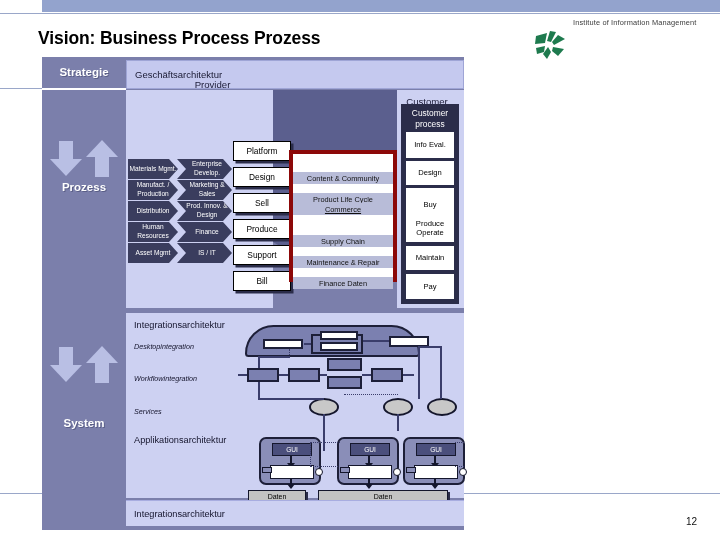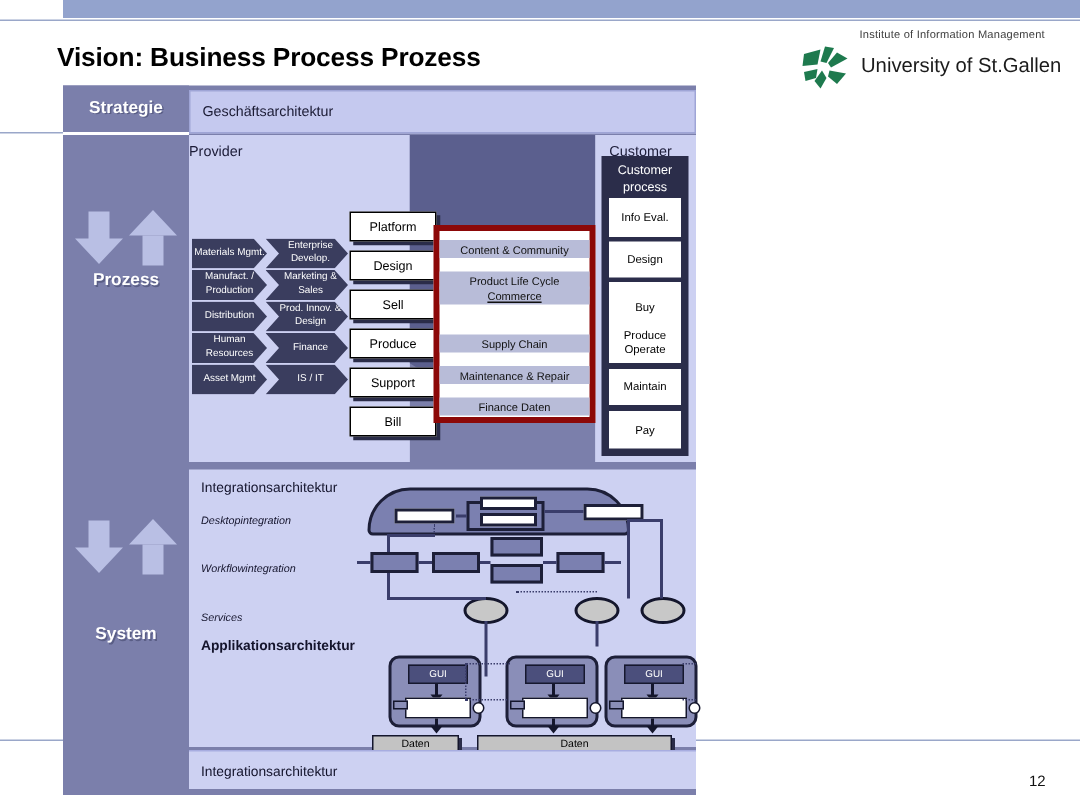--- a/index.html
+++ b/index.html
@@ -61,21 +61,21 @@
      border:1px solid #9fa5d6;box-sizing:border-box;}
   #biz-bar-label{position:absolute;left:8px;top:8px;font-size:9.5px;color:#1a1a33;}
 
   
   #proc-band{left:126px;top:90px;width:338px;height:218px;background:#cdd1f2;}
   #proc-provider-col{left:126px;top:90px;width:147px;height:218px;background:#cdd1f2;}
   #quarter{left:273px;top:90px;width:124px;height:218px;overflow:hidden;}
   #quarter .q{position:absolute;left:-80px;top:0;width:204px;height:180px;
      background:#5b5f8e;border-bottom-left-radius:175px 175px;}
   #quarter .qfill{position:absolute;left:0;top:0;width:124px;height:218px;background:#7b7fab;}
-  #label-provider{left:126px;top:96px;width:173px;font-size:9.6px;color:#1c1c38;}
+  #label-provider{left:126px;top:79px;width:173px;text-align:center;font-size:9.6px;color:#1c1c38;}
   #label-customer{left:390px;top:96px;width:74px;text-align:center;font-size:9.6px;color:#1c1c38;}
 
   
   .chev{position:absolute;height:20px;background:#3a3d5e;color:#ffffff;
      font-size:6.6px;line-height:8.6px;text-align:center;display:flex;
      align-items:center;justify-content:center;
      clip-path:polygon(0 0, calc(100% - 9px) 0, 100% 50%, calc(100% - 9px) 100%, 0 100%, 9px 50%);
      padding-left:5px;box-sizing:border-box;}
   .chev.first{clip-path:polygon(0 0, calc(100% - 9px) 0, 100% 50%, calc(100% - 9px) 100%, 0 100%);
      padding-left:0;}
@@ -84,21 +84,21 @@
   .pstep{position:absolute;width:58px;height:20px;background:#ffffff;
      border:1.6px solid #000000;box-sizing:border-box;
      font-size:8.4px;display:flex;align-items:center;justify-content:center;
      color:#000;box-shadow:2.5px 2.5px 0 #2a2c49;}
 
   
   #red-box{left:289px;top:150px;width:108px;height:132px;
      border:4px solid #8c0808;background:#ffffff;box-sizing:border-box;}
   .rbar{position:absolute;left:0;width:100px;height:12px;background:#b8bcd8;
      font-size:7.4px;display:flex;align-items:center;justify-content:center;color:#111;
-     white-space:nowrap;}
+     white-space:nowrap;margin-top:12px;}
 
   
   #cust-col{left:397px;top:90px;width:67px;height:218px;background:#cdd1f2;}
   #cust-box{left:401px;top:104px;width:58px;height:200px;background:#2b2d4a;}
   #cust-title{position:absolute;left:0;top:4px;width:58px;text-align:center;
      color:#ffffff;font-size:8.4px;line-height:10.5px;}
   .cstep{position:absolute;left:5px;width:48px;background:#ffffff;color:#000;
      font-size:7.6px;line-height:9.4px;text-align:center;
      display:flex;align-items:center;justify-content:center;}
 
@@ -158,21 +158,20 @@
   <svg id="logo-mark" viewBox="0 0 32 30">
     <g fill="#1e7a4e">
       <path d="M2,6 L13,3 L11,13 L1,14 Z"></path>
       <path d="M16,1 L22,2 L17,12 L13,11 Z"></path>
       <path d="M24,5 L31,9 L20,15 L18,12 Z"></path>
       <path d="M19,17 L30,19 L24,26 L18,21 Z"></path>
       <path d="M14,17 L17,22 L13,29 L9,24 Z"></path>
       <path d="M2,18 L11,16 L10,22 L3,24 Z"></path>
     </g>
   </svg>
-  <div id="logo-name">University of St.Gallen</div>
 </div>
 
 <div class="abs" id="page-title">Vision: Business Process Prozess</div>
 
 <div class="abs" id="frame"></div>
 
 <div class="abs" id="label-col">
   <div class="side-label" id="label-strategie">Strategie</div>
   <div class="side-label" id="label-prozess">Prozess</div>
   <div class="side-label" id="label-system">System</div>
@@ -262,21 +261,21 @@
       <div class="cstep" style="top: 142px; height: 24px;">Maintain</div>
       <div class="cstep" style="top: 170px; height: 25px;">Pay</div>
     </div>
 </div>
 
 <div class="abs" id="sys-panel">
   <div class="sys-h" style="left:8px;top:7px;">Integrationsarchitektur</div>
   <div class="sys-i" style="left:8px;top:29px;">Desktopintegration</div>
   <div class="sys-i" style="left:8px;top:61px;">Workflowintegration</div>
   <div class="sys-i" style="left:8px;top:94px;">Services</div>
-  <div class="sys-h" style="left:8px;top:112px;font-weight:bold;">Applikationsarchitektur</div>
+  <div class="sys-h" style="left:8px;top:122px;">Applikationsarchitektur</div>
 </div>
 
 <div class="abs" id="dome"></div>
 <div class="abs wwhite" style="left:263px;top:339px;width:40px;height:10px;"></div>
 <div class="abs wbox" style="left:311px;top:334px;width:52px;height:20px;"></div>
 <div class="abs wwhite" style="left:320px;top:331px;width:38px;height:9px;"></div>
 <div class="abs wwhite" style="left:320px;top:342px;width:38px;height:9px;"></div>
 <div class="abs wwhite" style="left:389px;top:336px;width:40px;height:11px;"></div>
 <div class="abs ln" style="left:304px;top:343px;width:7px;height:1.5px;"></div>
 <div class="abs ln" style="left:363px;top:340px;width:26px;height:1.5px;"></div>

